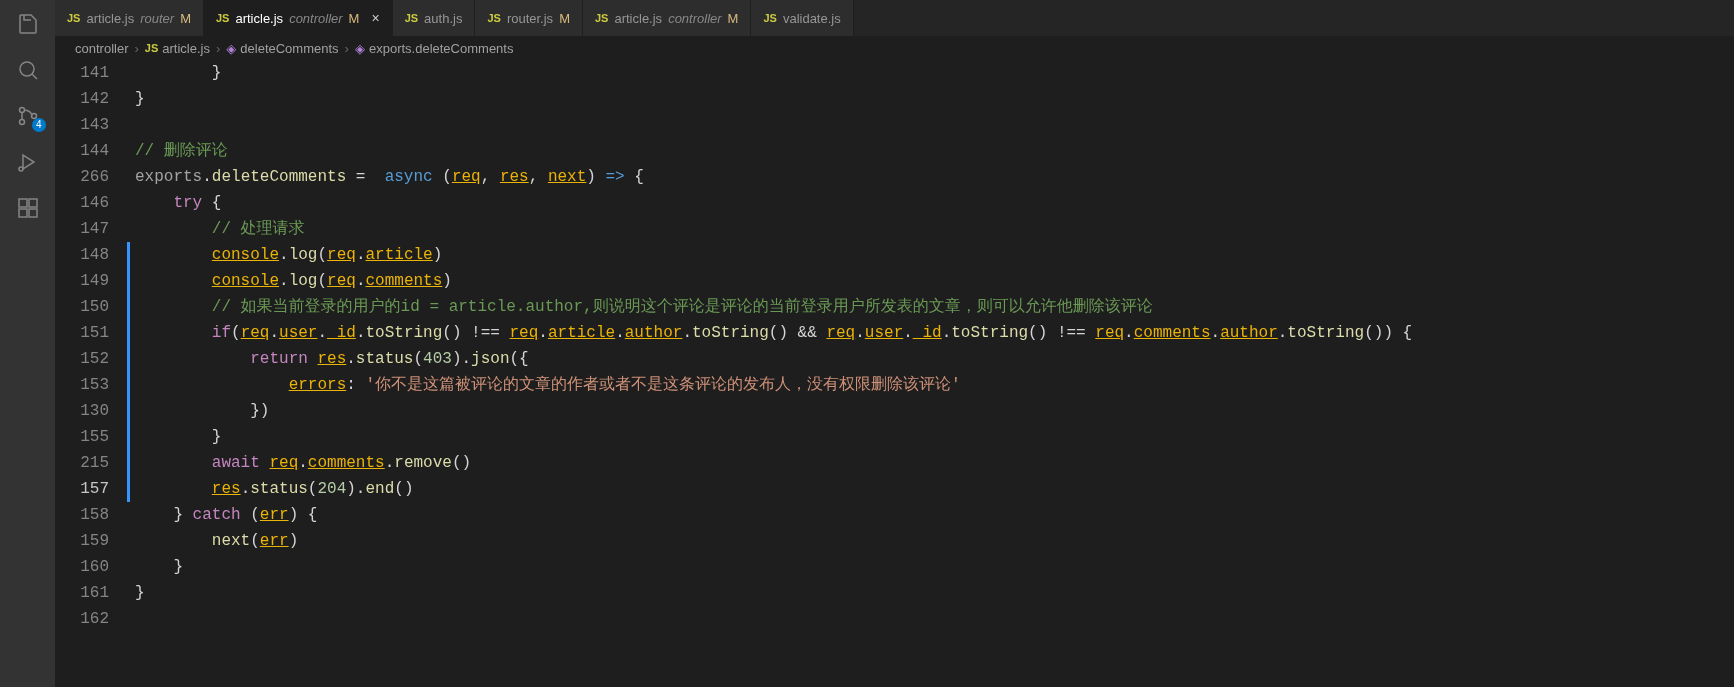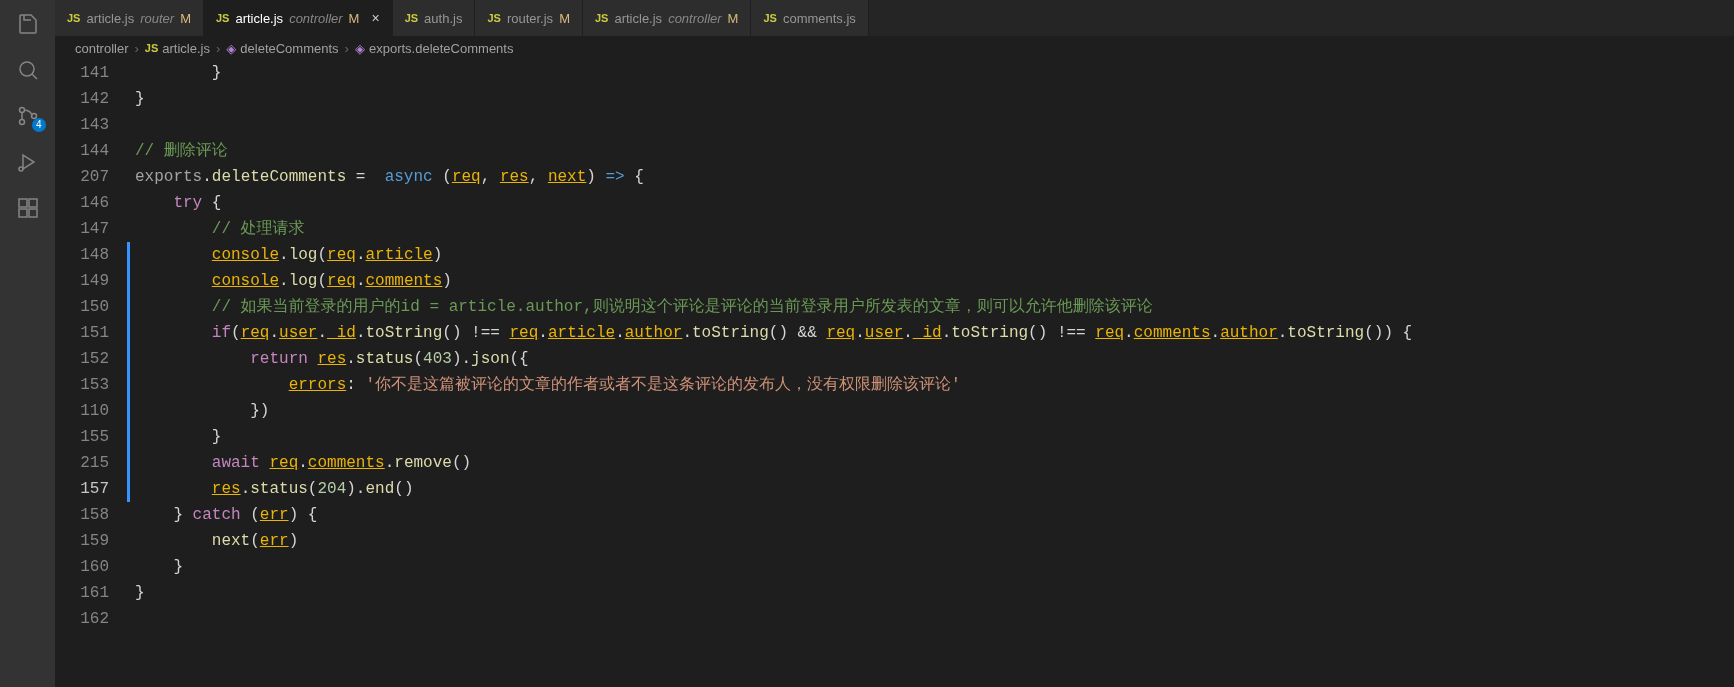--- a/index.html
+++ b/index.html
@@ -133,21 +133,21 @@
         <span class="mod">M</span>
       </div>
       <div class="tab">
         <span class="js-label">JS</span>
         <span>article.js</span>
         <span class="desc">controller</span>
         <span class="mod">M</span>
       </div>
       <div class="tab">
         <span class="js-label">JS</span>
-        <span>comments.js</span>
+        <span>validate.js</span>
       </div>
     </div>
 
   <div class="breadcrumbs">
     <span class="bc-item">controller</span>
     <span class="bc-sep">›</span>
     <span class="bc-item">
       <span style="color:#cbcb41;font-weight:bold;font-size:11px">JS</span>
       <span>article.js</span>
     </span>
@@ -162,30 +162,30 @@
       <span>exports.deleteComments</span>
     </span>
   </div>
 
   <div class="editor">
     <div class="gutter" id="gutter">
         <div>141</div>
         <div>142</div>
         <div>143</div>
         <div>144</div>
-        <div>207</div>
+        <div>266</div>
         <div>146</div>
         <div>147</div>
         <div>148</div>
         <div>149</div>
         <div>150</div>
         <div>151</div>
         <div>152</div>
         <div>153</div>
-        <div>110</div>
+        <div>130</div>
         <div>155</div>
         <div>215</div>
         <div class="current">157</div>
         <div>158</div>
         <div>159</div>
         <div>160</div>
         <div>161</div>
         <div>162</div>
       </div>
     <div class="mod-bar" id="modbar">

